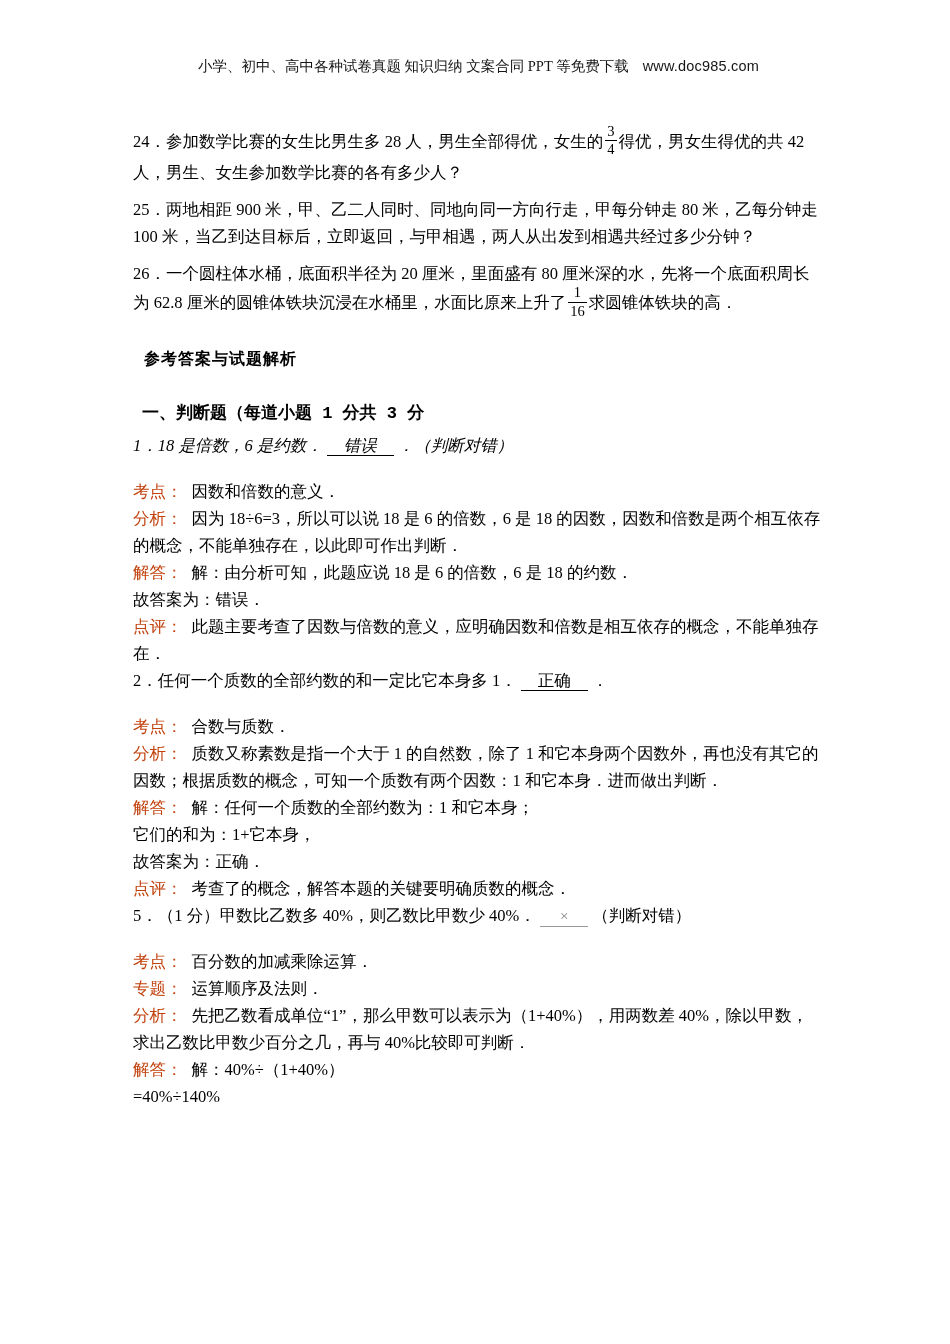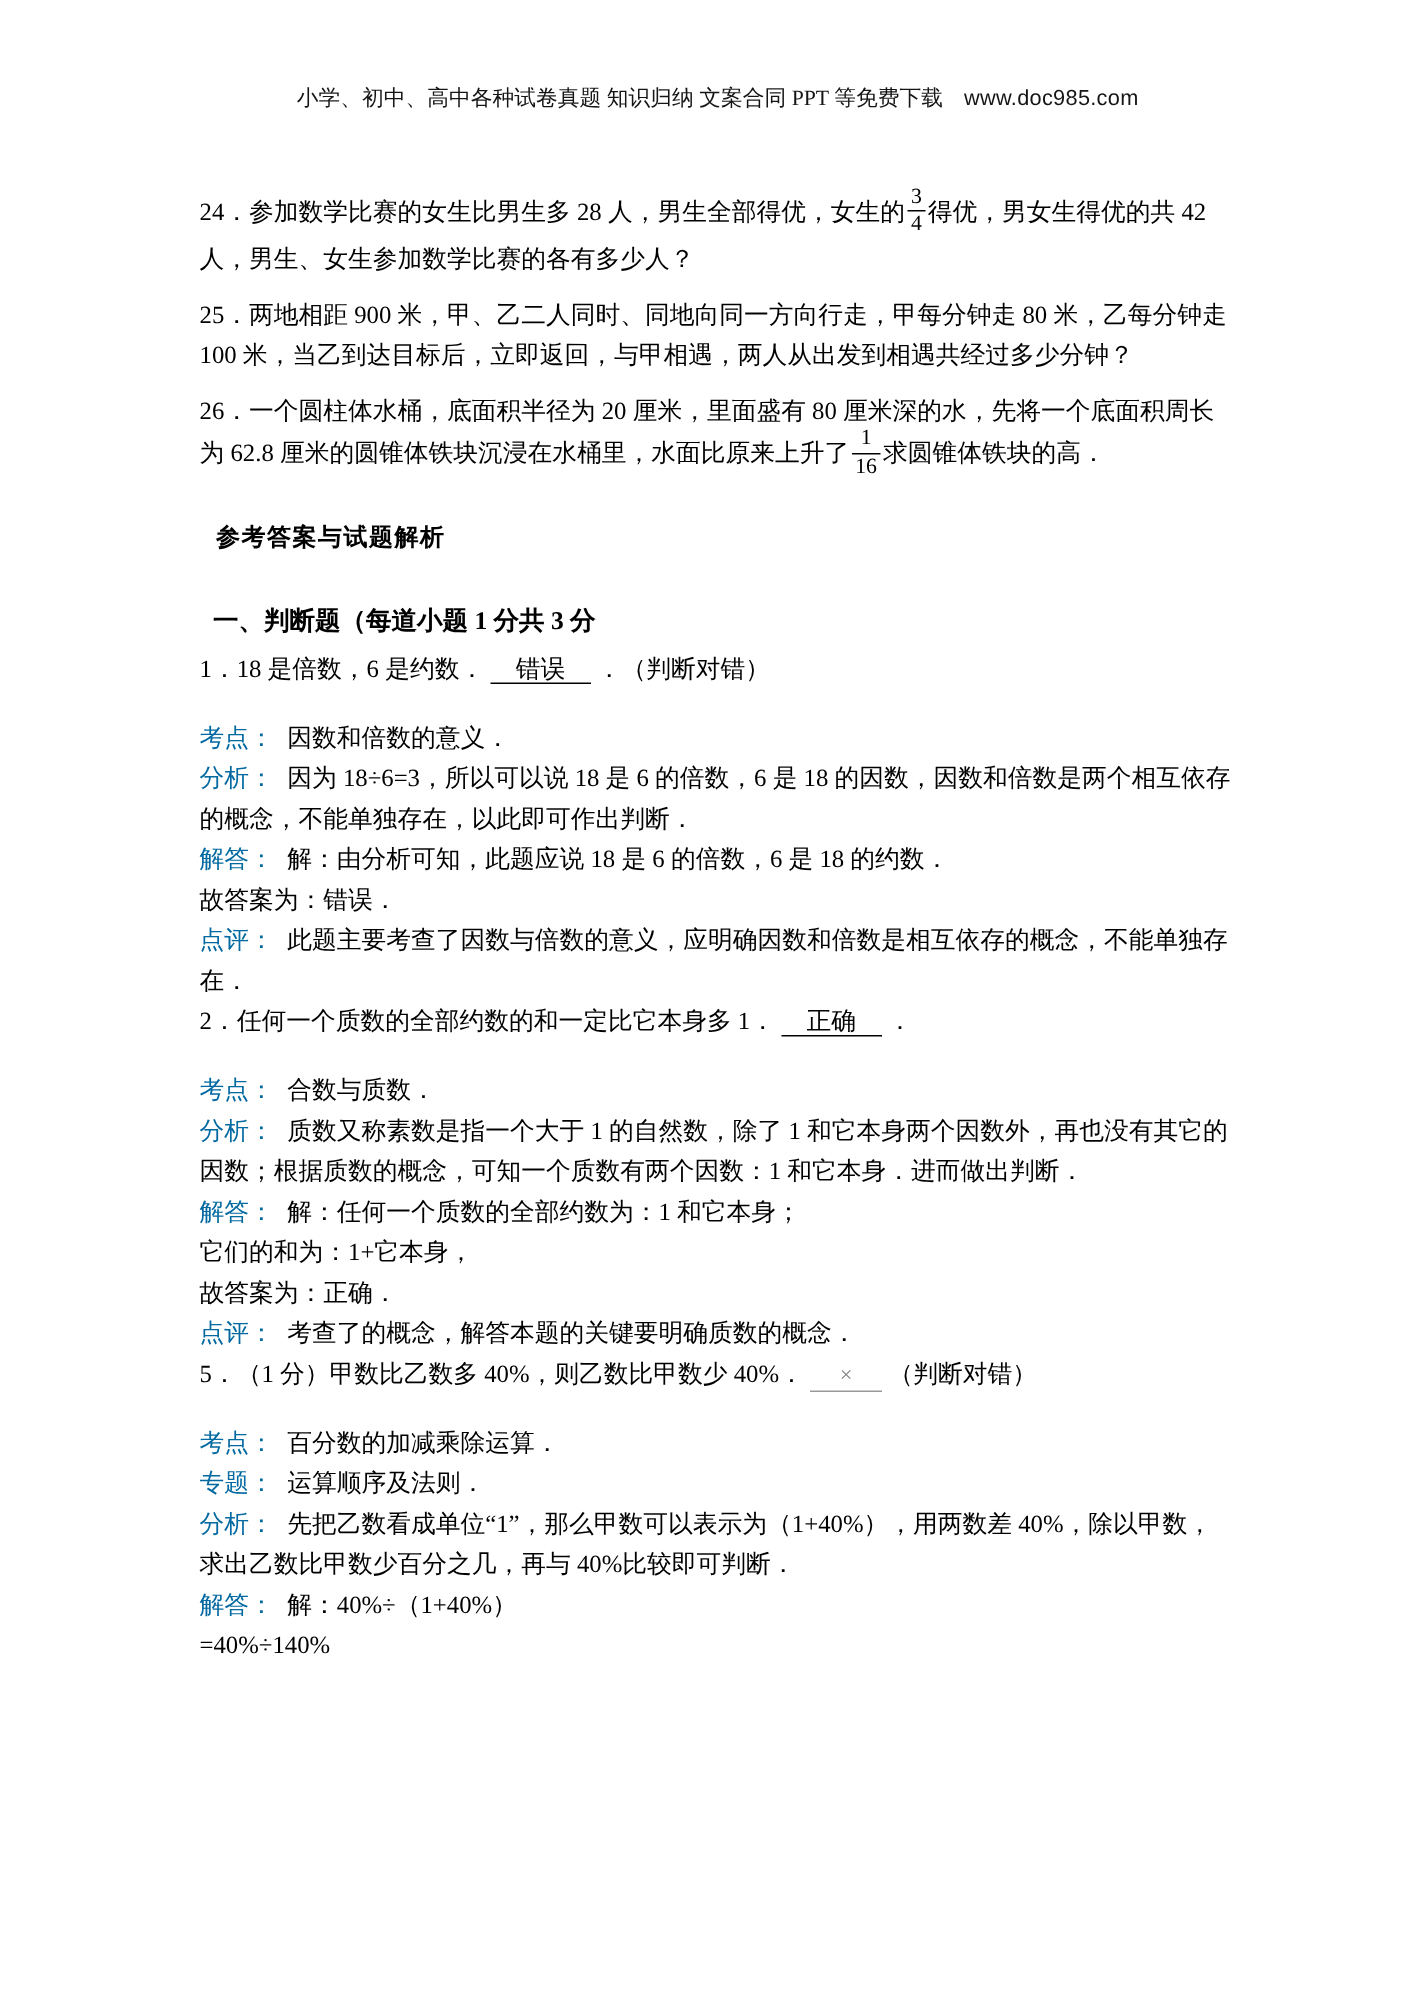--- a/index.html
+++ b/index.html
@@ -60,33 +60,33 @@
 
   .answers-title {
     font-family: "Liberation Sans", "DejaVu Sans", sans-serif;
     font-weight: bold;
     font-size: 16px;
     line-height: 32px;
     margin: 22px 0 0 11px;
     letter-spacing: 1px;
   }
   .section-heading {
-    font-family: Liberation Serif, serif;
+    font-family: Liberation Mono, monospace;
     font-weight: bold;
     font-size: 17px;
     line-height: 23px;
     margin: 27px 0 0 9px;
   }
 
-  .stem { margin-top: 7px; }
+  .stem { margin-top: 7px; font-style: italic; }
   .stem-gap { }
   .row-gap { margin-top: 19px; }
 
   .lbl {
-    color: #0369a1;
+    color: #c2410c;
     margin-right: 9px;
     text-align: center;
   }
   .ans-underline {
     display: inline-block;
     border-bottom: 1px solid #000000;
     padding: 0 17px;
     line-height: 19px;
     margin: 0 4px;
   }

